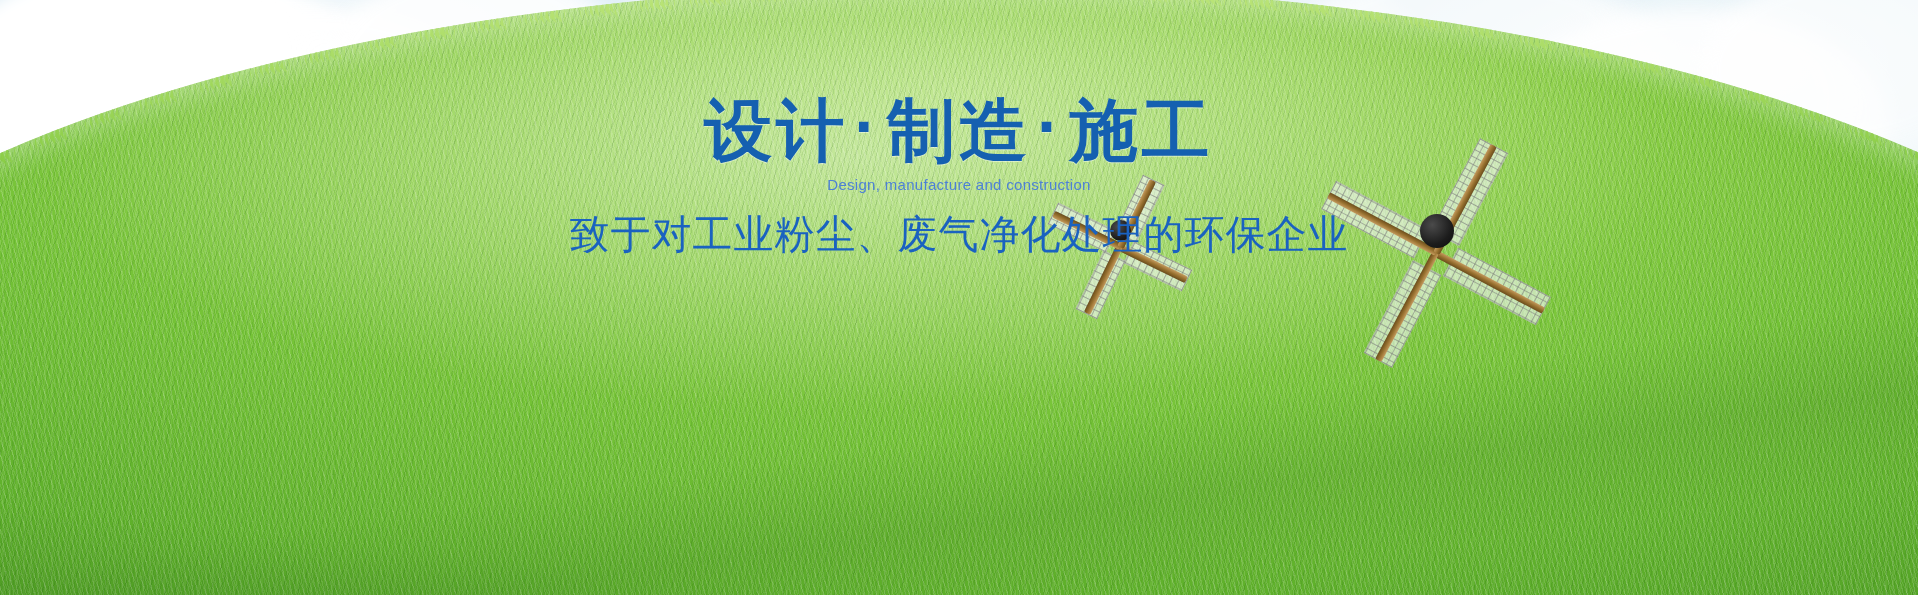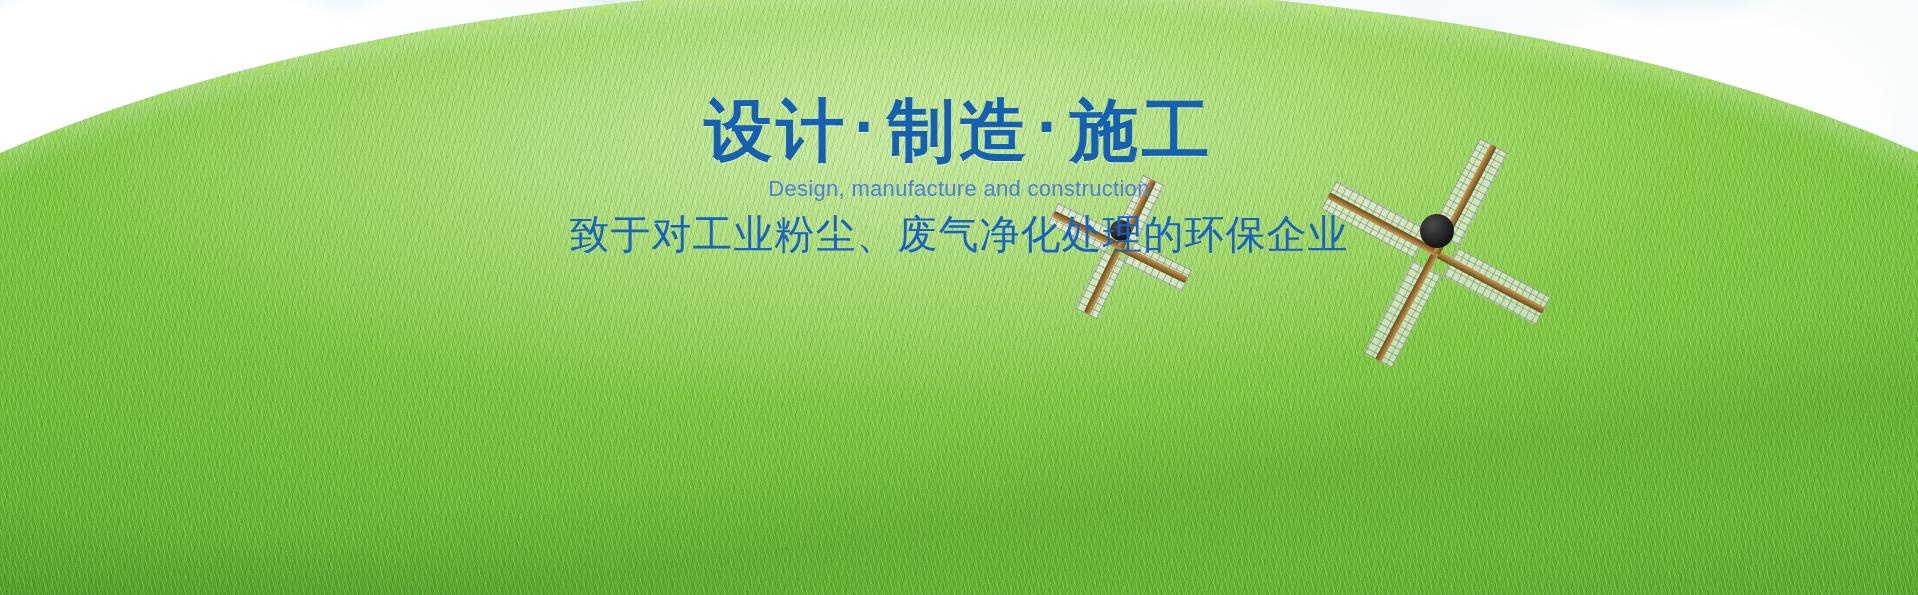--- a/index.html
+++ b/index.html
@@ -221,21 +221,21 @@
   }
   .headline .dot {
     display:inline-block;
     margin: 0 6px;
     transform: translateY(-4px);
   }
   .subline {
     position:absolute;
     left:0; right:0;
     top: 176px;
-    font-size: 22px;
+    font-size: 15px;
     font-weight: 400;
     letter-spacing: 0.3px;
     color: #4d80d6;
     white-space: nowrap;
   }
   .tagline {
     position:absolute;
     left:0; right:0;
     top: 207px;
     font-size: 40px;

